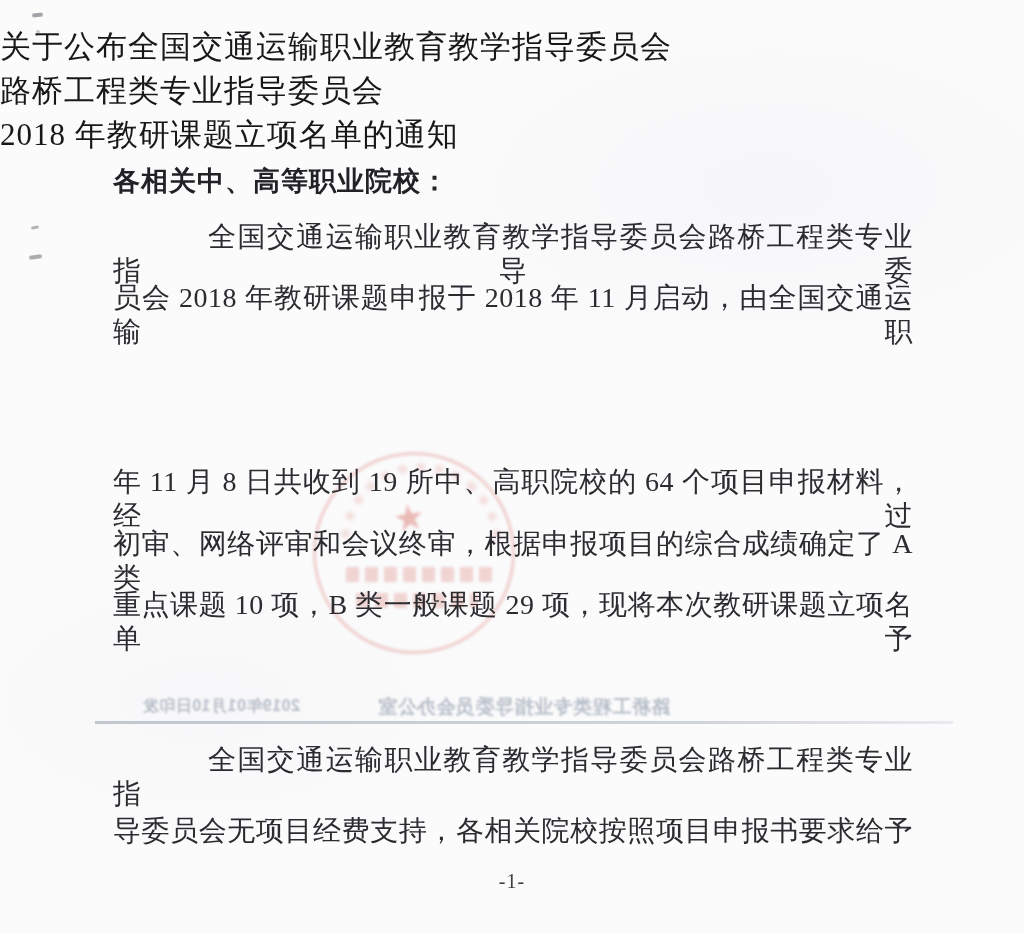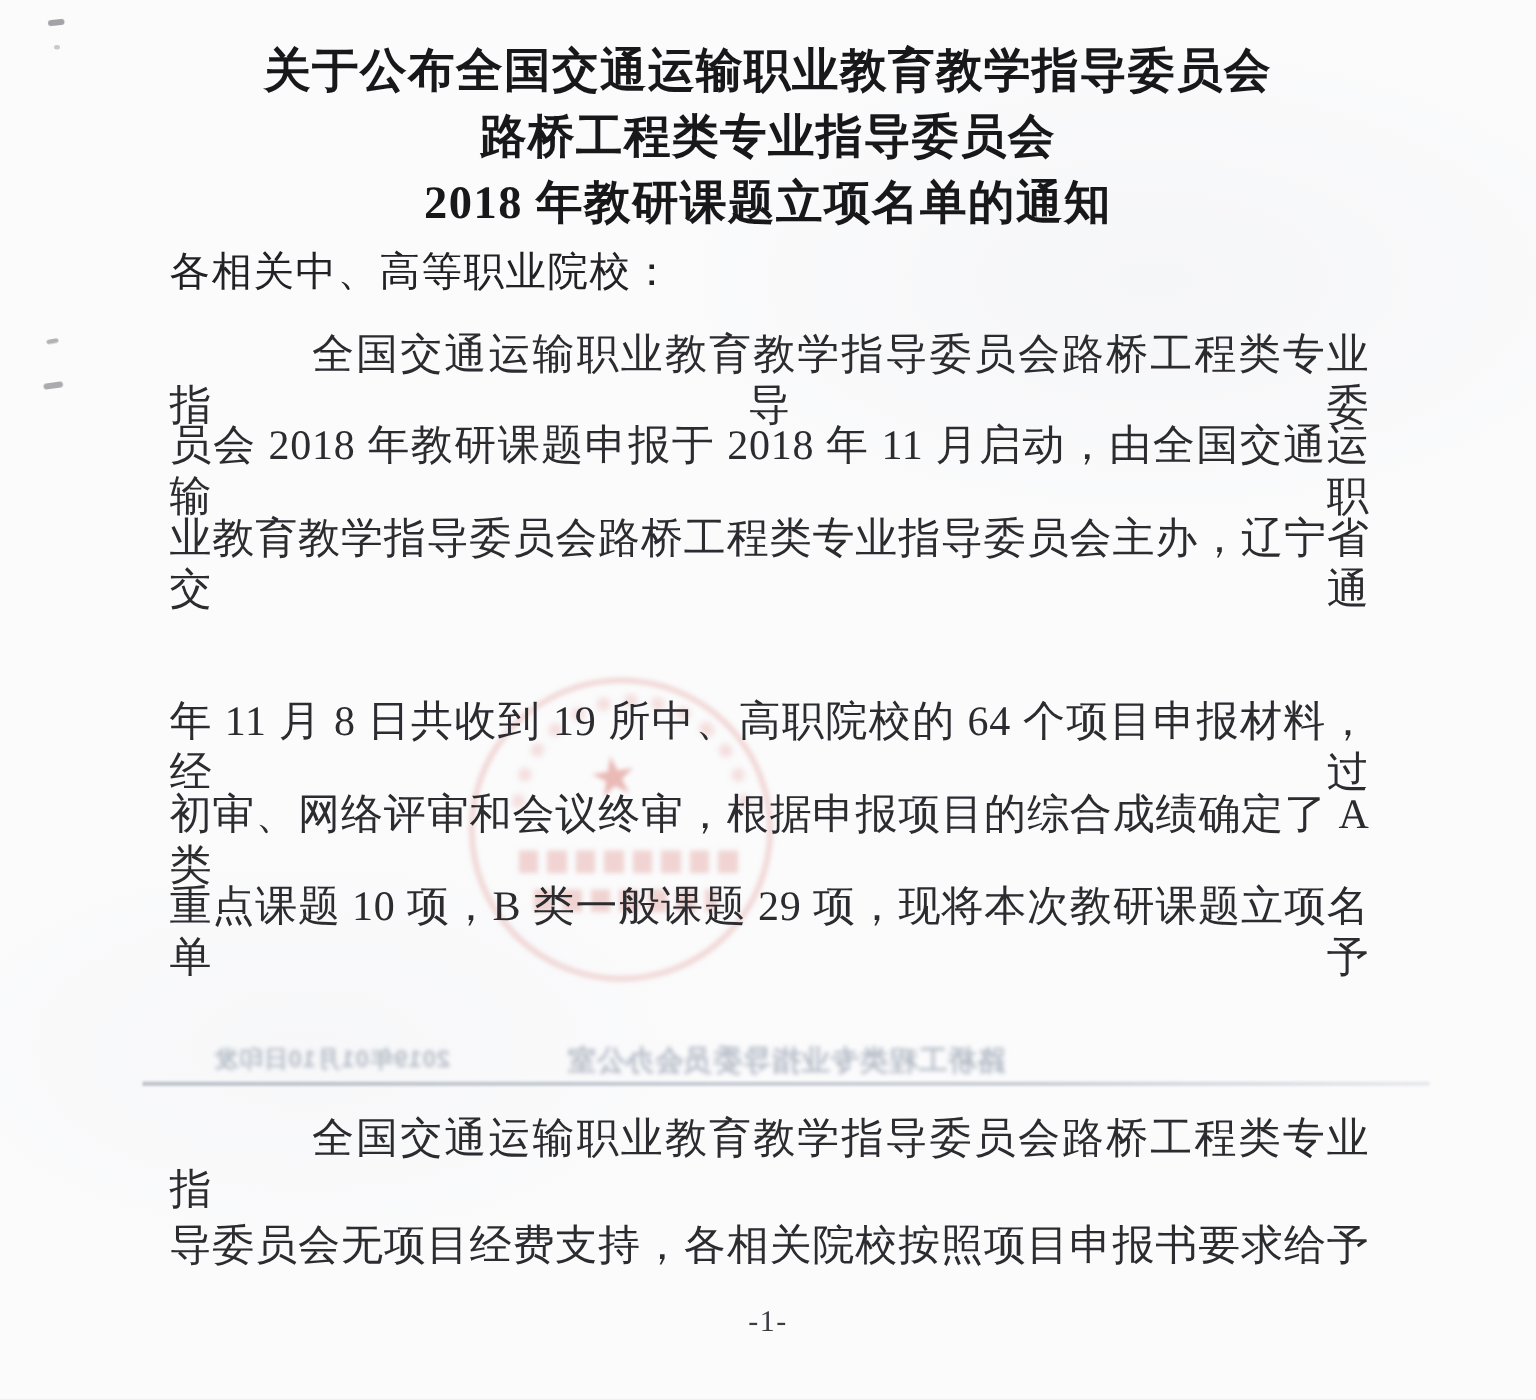--- a/index.html
+++ b/index.html
@@ -12,31 +12,31 @@
       radial-gradient(ellipse 600px 300px at 75% 20%, rgba(235,237,240,.35), transparent 60%),
       radial-gradient(ellipse 500px 260px at 20% 75%, rgba(238,239,242,.3), transparent 60%),
       #fbfbfc;
     overflow:hidden;
     font-family:"Liberation Serif","DejaVu Serif",serif;
     color:#2b2b30;
   }
   
   .title{
     position:absolute;left:0;right:0;top:25px;
-    text-align:center;
-    font-weight:bold;
+    text-align:left;
+    font-weight:normal;
     font-size:31px;line-height:44px;
     color:#18181b;
     letter-spacing:1px;
   }
   
   .salutation{
     position:absolute;left:113px;top:164px;
     font-family:"Liberation Sans","DejaVu Sans",sans-serif;
-    font-weight:normal;
+    font-weight:bold;
     font-size:27px;line-height:34px;
     color:#222226;
     letter-spacing:1px;
     text-align:right;
   }
   
   .bline{
     position:absolute;left:113px;width:800px;
     font-size:28px;line-height:34px;
     white-space:nowrap;
@@ -128,21 +128,20 @@
   <div class="title">
     <div>关于公布全国交通运输职业教育教学指导委员会</div>
     <div>路桥工程类专业指导委员会</div>
     <div>2018 年教研课题立项名单的通知</div>
   </div>
 
   <div class="salutation">各相关中、高等职业院校：</div>
 
   <div class="bline fill indent" style="top:220px">全国交通运输职业教育教学指导委员会路桥工程类专业指导委</div>
   <div class="bline fill" style="top:281px">员会 2018 年教研课题申报于 2018 年 11 月启动，由全国交通运输职</div>
-  <div class="bline fill" style="top:343px">业教育教学指导委员会路桥工程类专业指导委员会主办，辽宁省交通</div>
   <div class="bline fill" style="top:465px">年 11 月 8 日共收到 19 所中、高职院校的 64 个项目申报材料，经过</div>
   <div class="bline fill" style="top:527px">初审、网络评审和会议终审，根据申报项目的综合成绩确定了 A 类</div>
   <div class="bline fill" style="top:588px">重点课题 10 项，B 类一般课题 29 项，现将本次教研课题立项名单予</div>
   <div class="bline fill indent" style="top:743px">全国交通运输职业教育教学指导委员会路桥工程类专业指</div>
   <div class="bline fill" style="top:814px">导委员会无项目经费支持，各相关院校按照项目申报书要求给予</div>
 
   <div class="pagenum">-1-</div>
 
   <div class="speck s1"></div>
   <div class="speck s2"></div>

